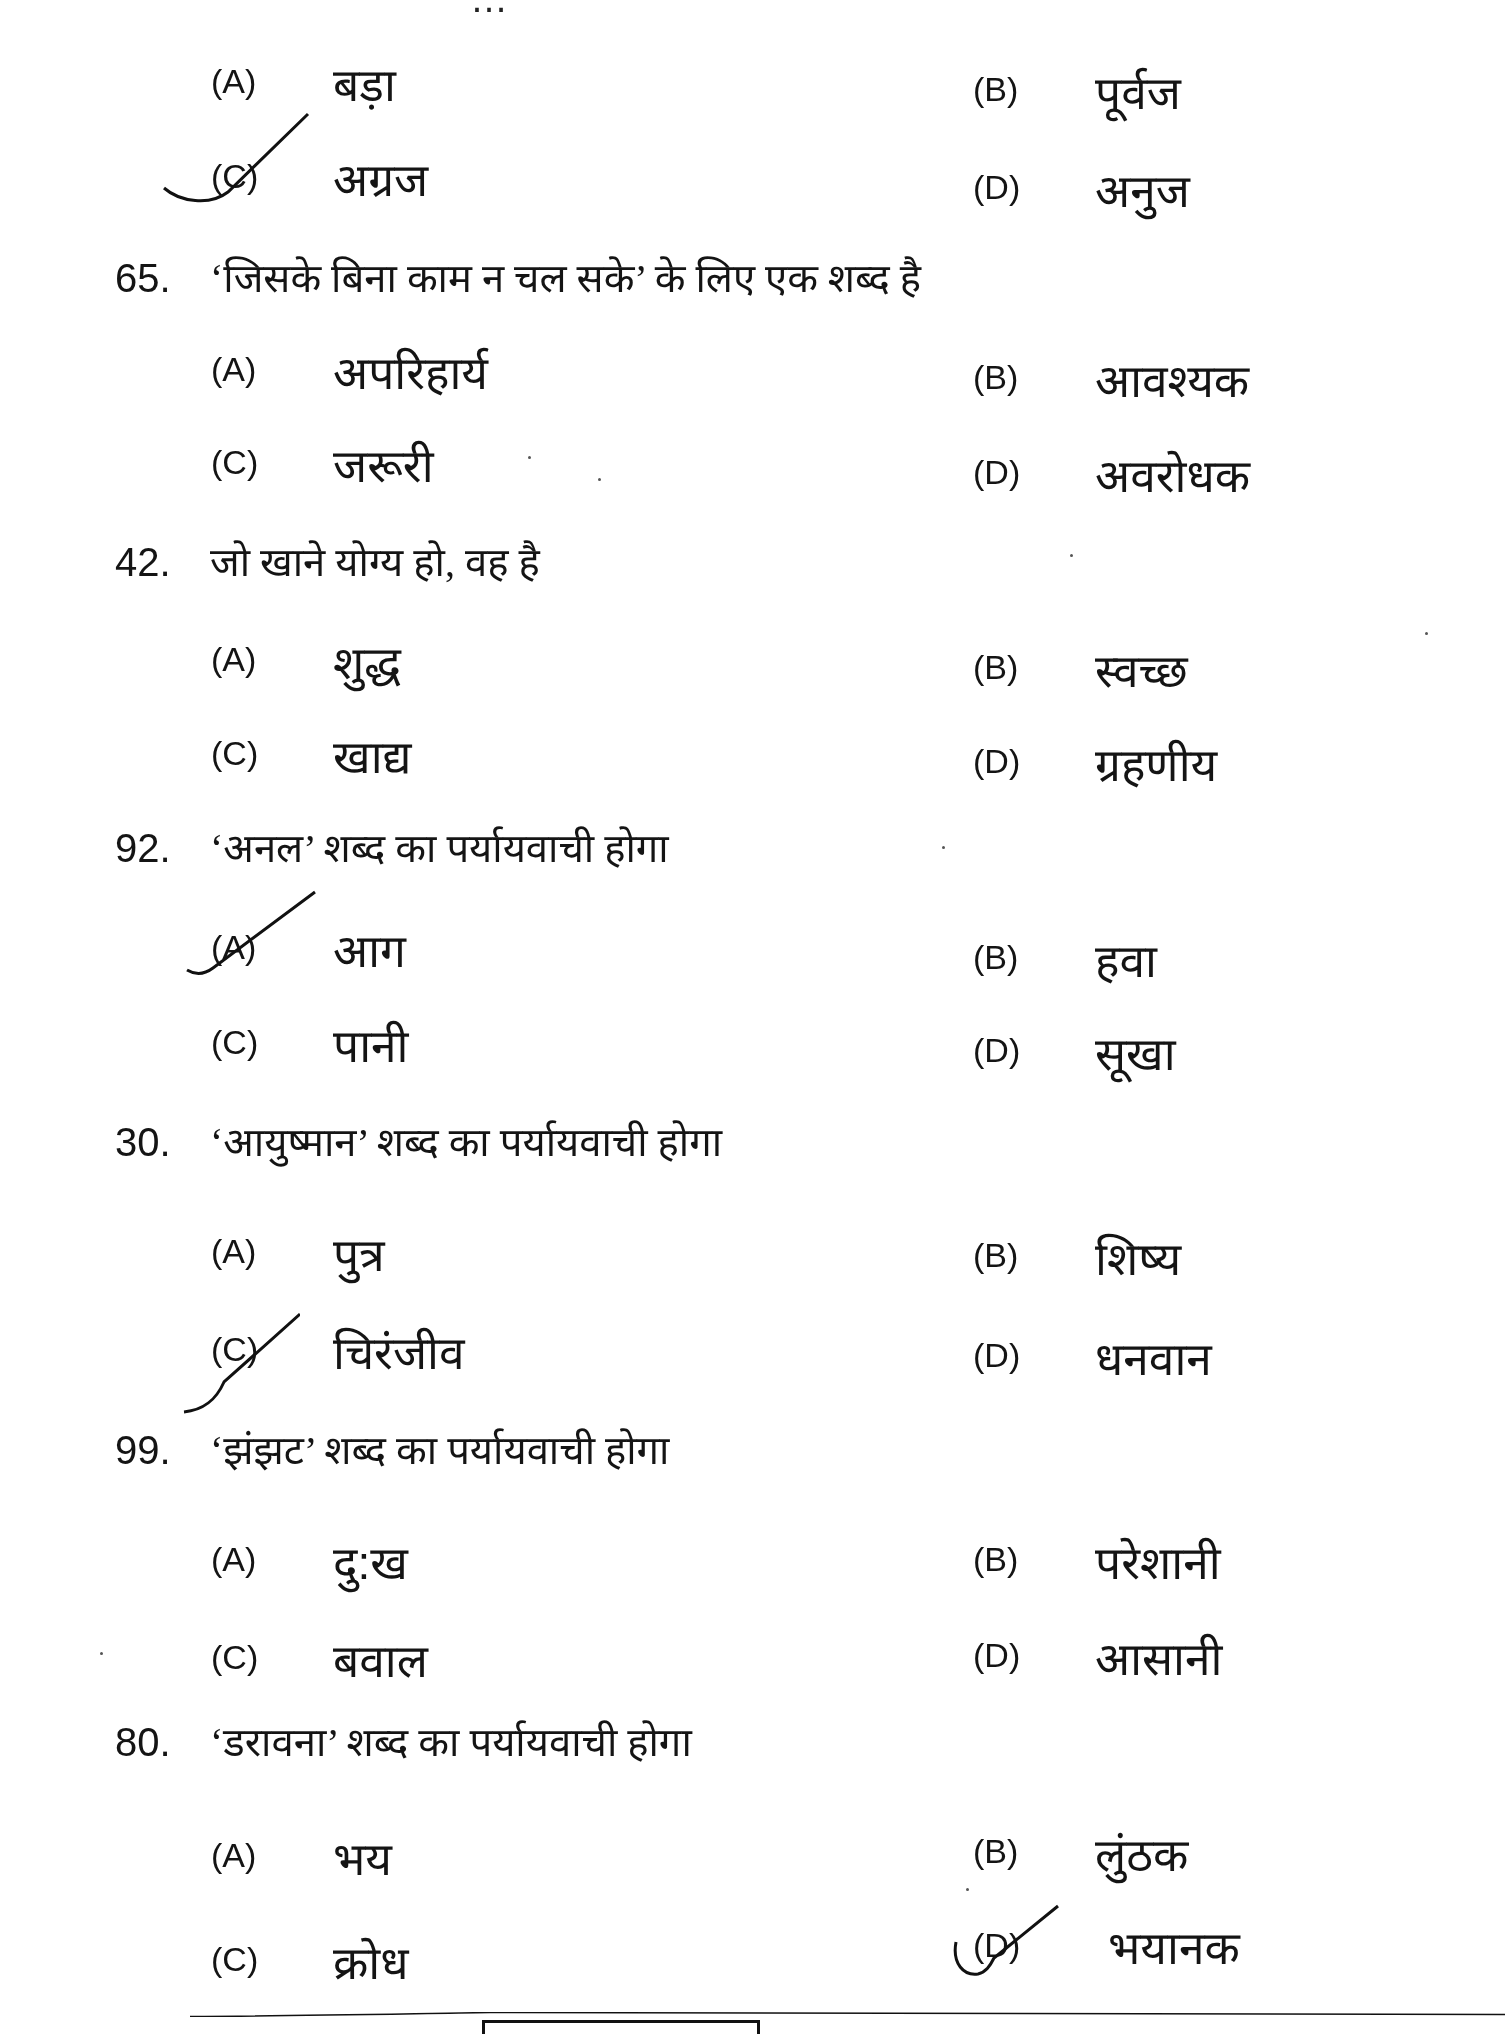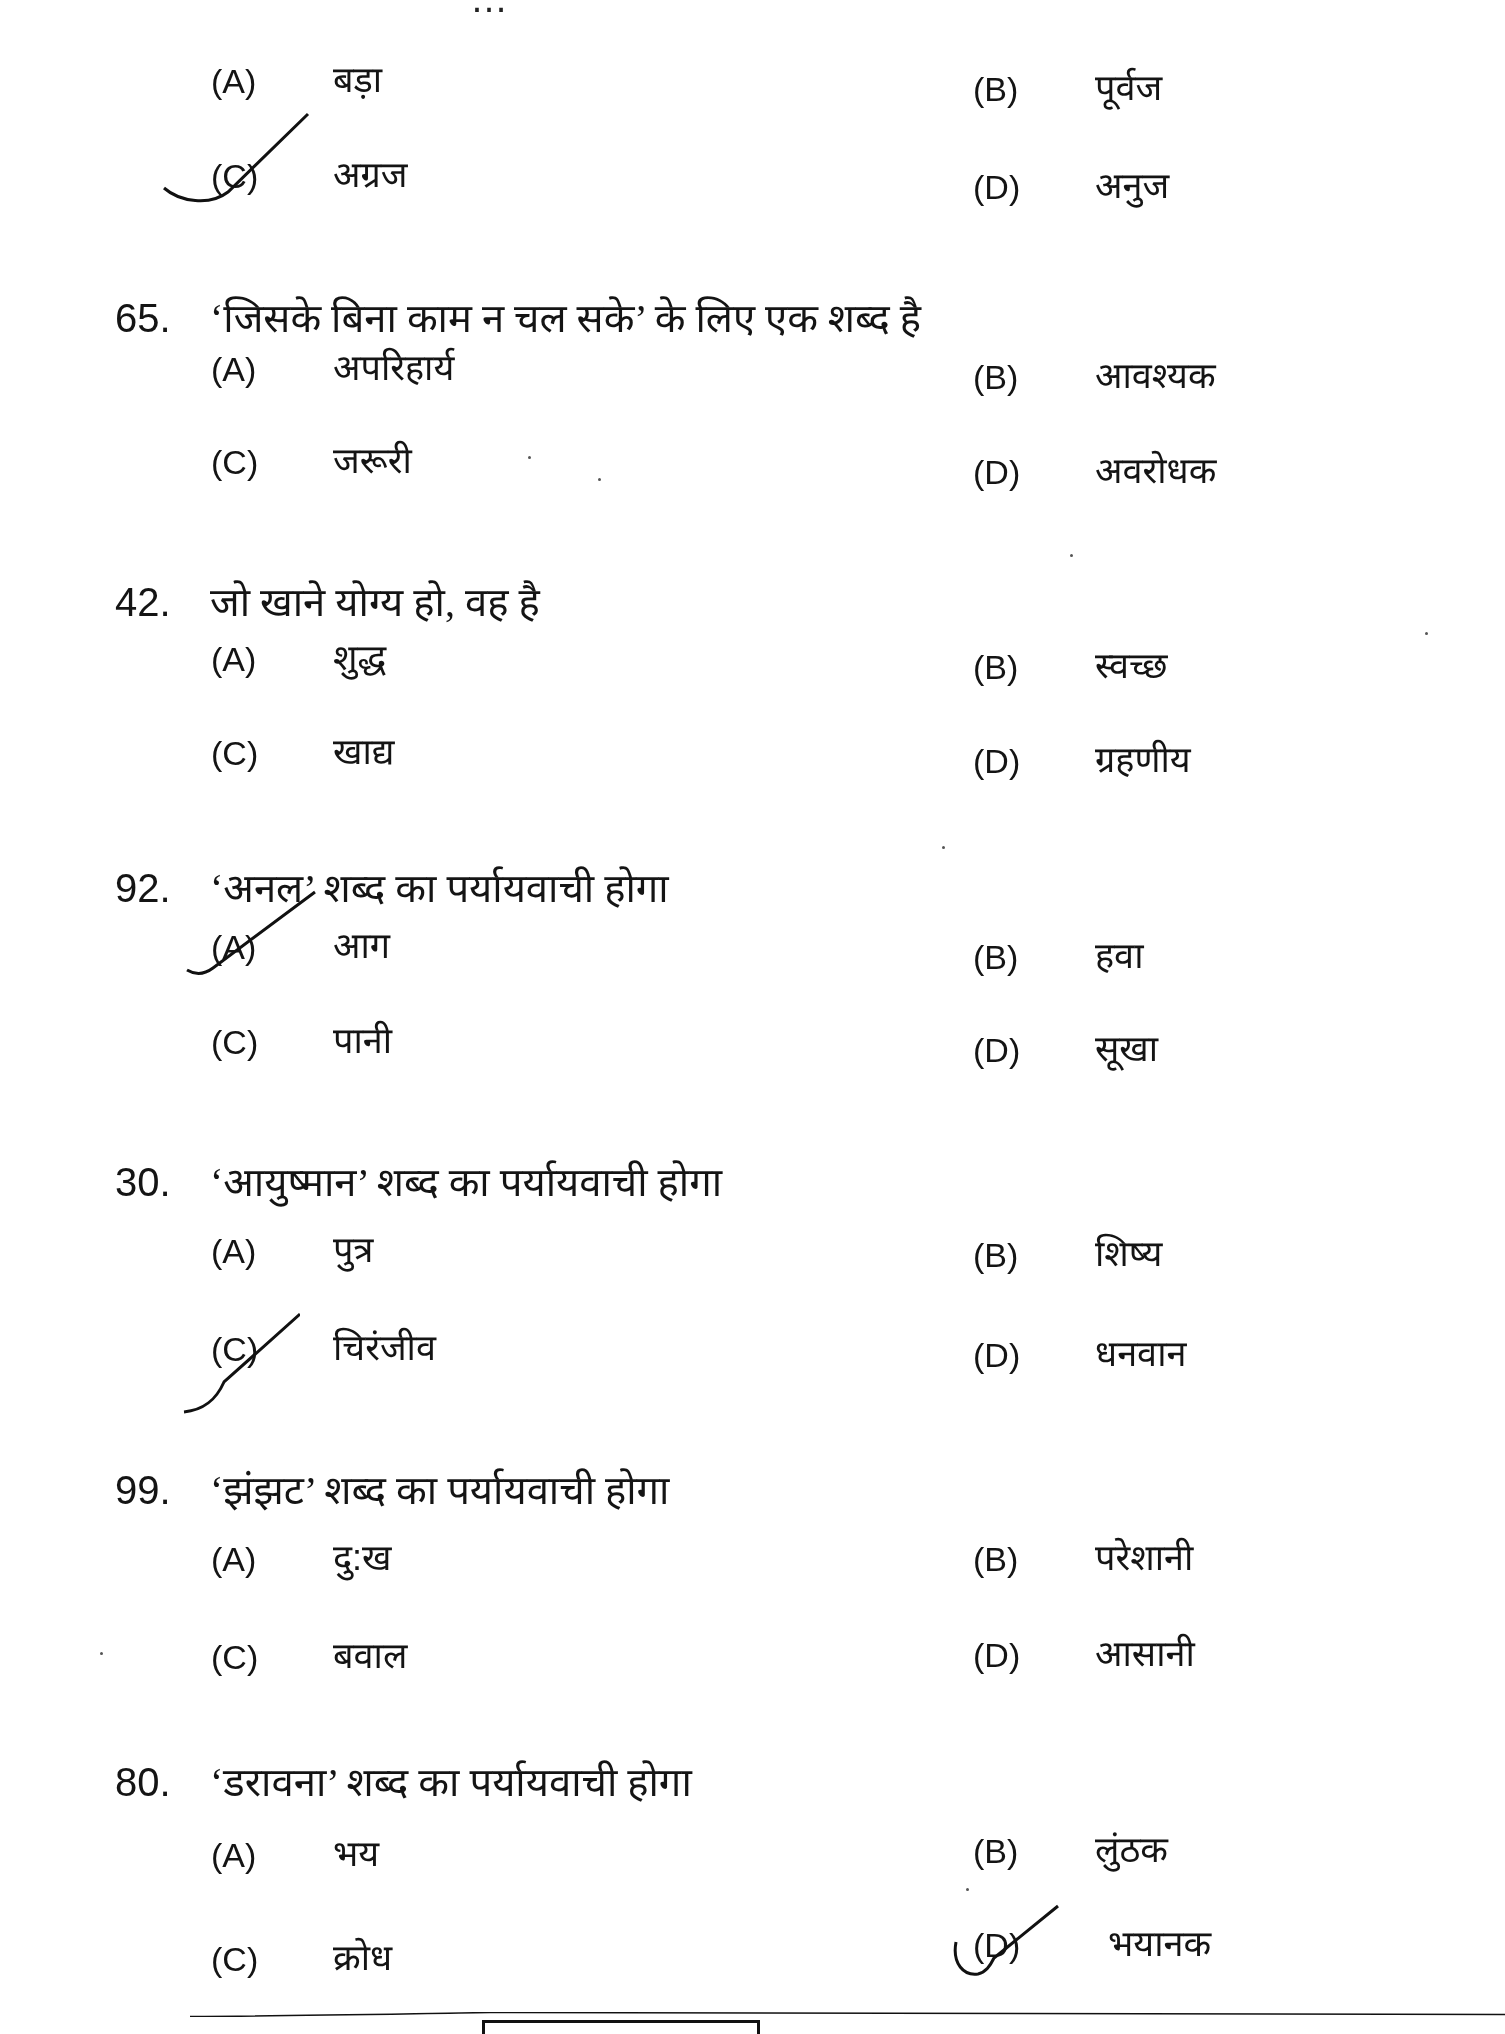--- a/index.html
+++ b/index.html
@@ -8,25 +8,25 @@
     color: #141414;
     font-family: "Liberation Sans", "DejaVu Sans", sans-serif;
   }
   .page { position: absolute; inset: 0; }
   .cutoff {
     position: absolute; left: 470px; top: -22px; font-size: 38px; color: #222;
     letter-spacing: 2px; white-space: nowrap;
   }
   .question { position: absolute; left: 0; width: 1505px; }
   .q-stem { position: absolute; left: 115px; top: 0; font-size: 40px; white-space: nowrap; line-height: 1; }
-  .q-num { display: inline-block; width: 95px; margin-top: 40px; }
+  .q-num { display: inline-block; width: 95px; }
   .q-text { display: inline-block; font-family: Liberation Serif, serif; }
   .opt { position: absolute; font-size: 37px; white-space: nowrap; line-height: 1; }
   .opt .lbl { position: absolute; left: 0; top: 2px; font-size: 34px; }
-  .opt .txt { position: absolute; left: 122px; top: 0; font-size: 36px; }
+  .opt .txt { position: absolute; left: 122px; top: 0; font-size: 46px; }
   .opt.left { left: 211px; }
   .opt.right { left: 973px; }
   .tick {
     position: absolute; pointer-events: none;
   }
   .footer-line {
     position: absolute; left: 190px; top: 2012px; width: 1315px; height: 5px;
   }
   .footer-box {
     position: absolute; left: 482px; top: 2020px; width: 272px; height: 30px;

